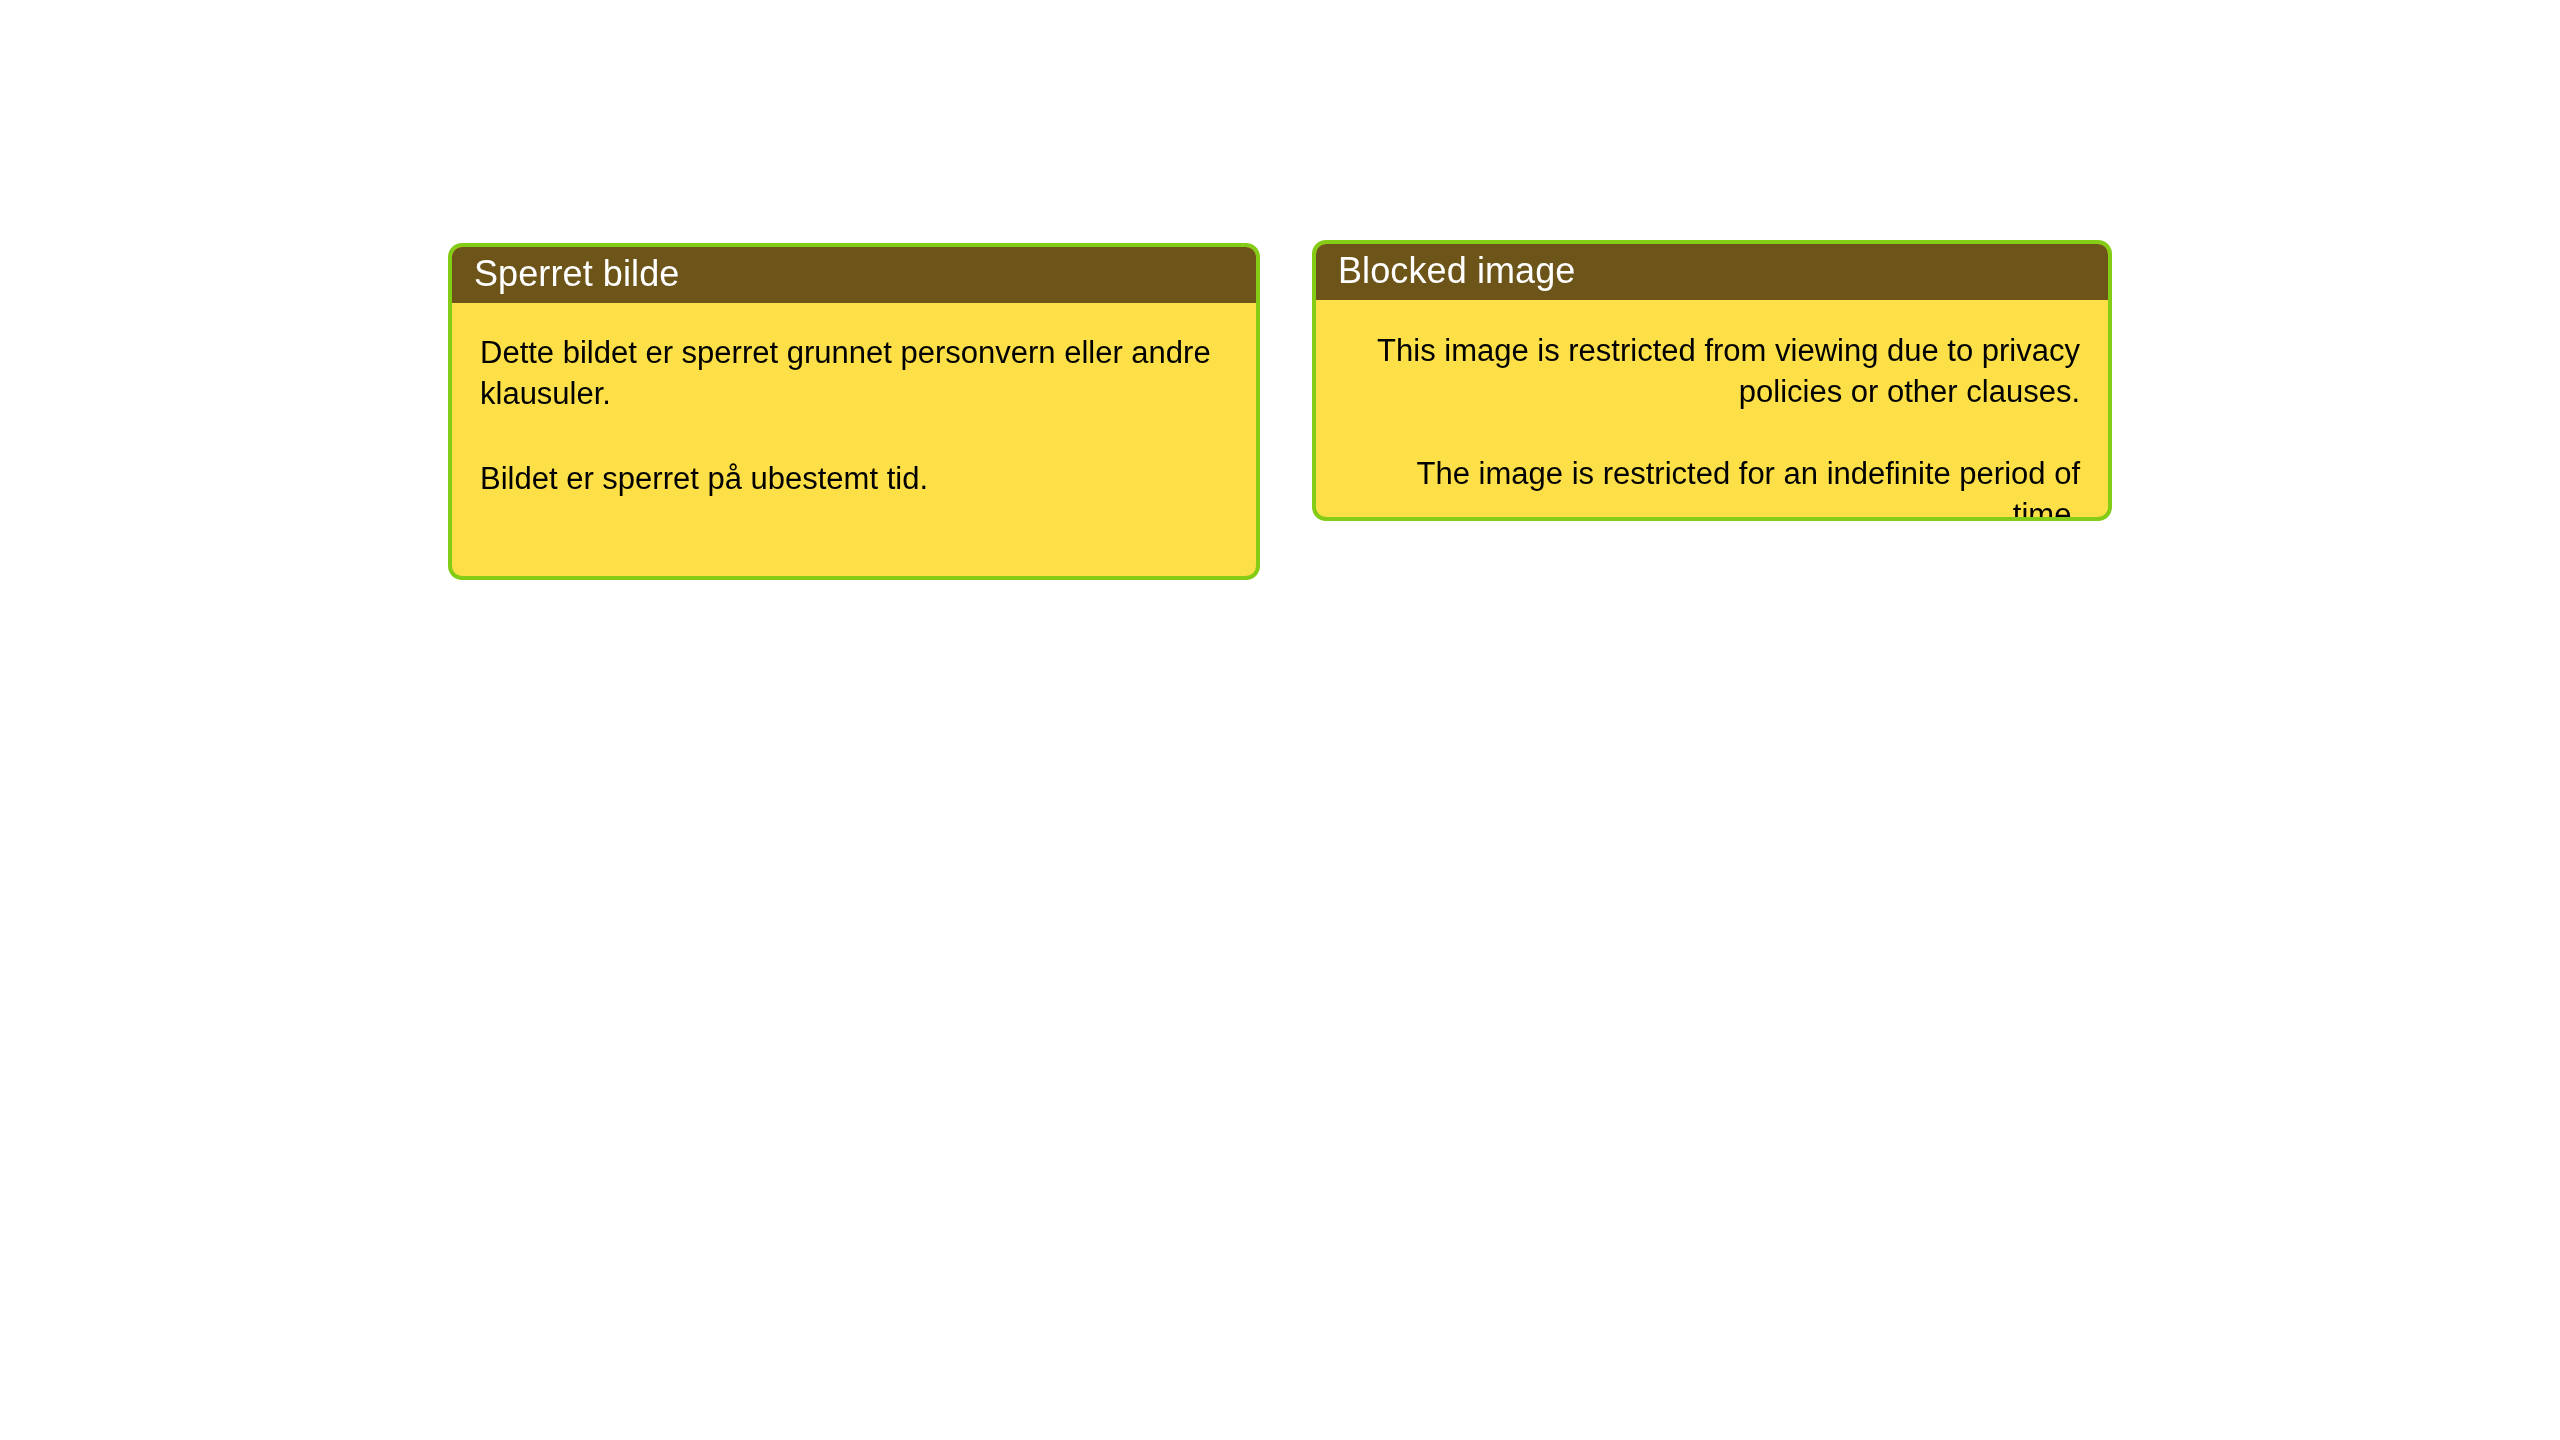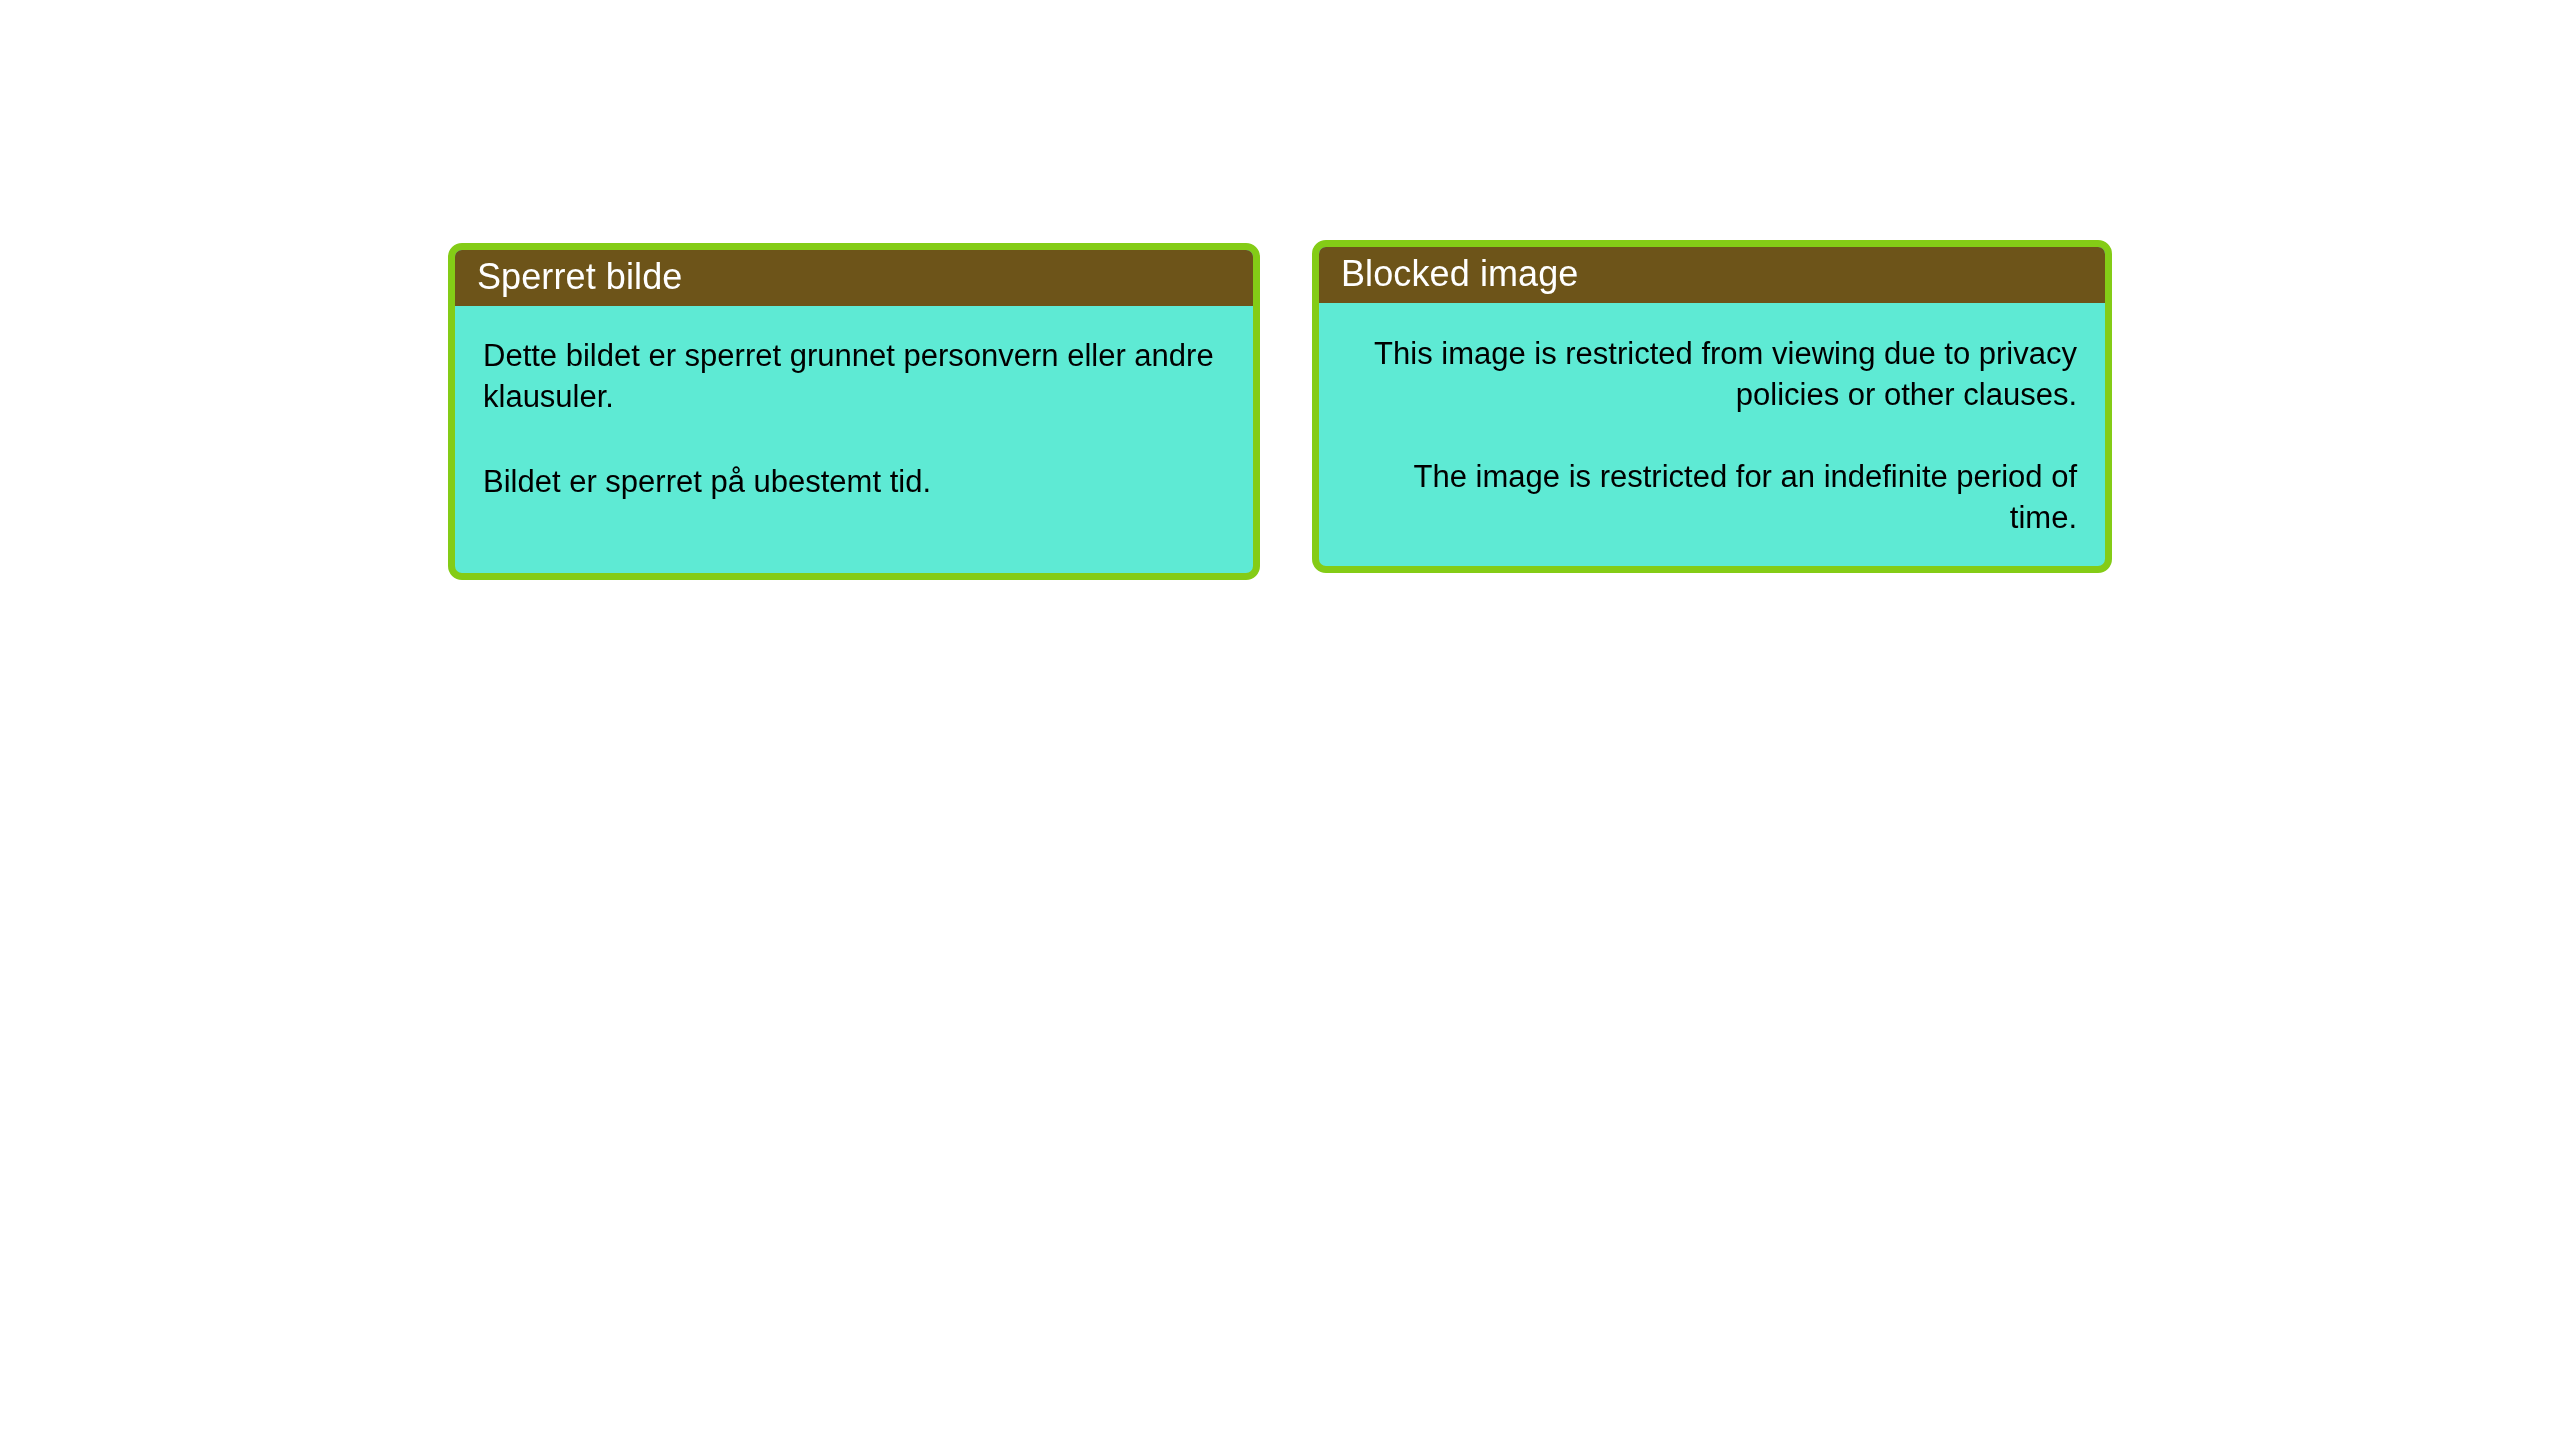--- a/index.html
+++ b/index.html
@@ -19,38 +19,38 @@
     position: relative;
     width: 2560px;
     height: 1440px;
     background: #ffffff;
   }
 
   
   .notice-card {
     position: absolute;
     box-sizing: border-box;
-    background: #5eead4;
-    border: 7px solid #84cc16;
+    background: #fde047;
+    border: 4px solid #84cc16;
     border-radius: 14px;
     overflow: hidden;
   }
 
   .notice-card.card-no {
     left: 448px;
     top: 243px;
     width: 812px;
     height: 337px;
   }
 
   .notice-card.card-en {
     left: 1312px;
     top: 240px;
     width: 800px;
-    height: 333px;
+    height: 281px;
   }
 
   .notice-header {
     box-sizing: border-box;
     background: #6d5419;
     height: 58px;
     margin: -2px -2px 0 -2px;
     border-top-left-radius: 12px;
     border-top-right-radius: 12px;
     display: flex;

